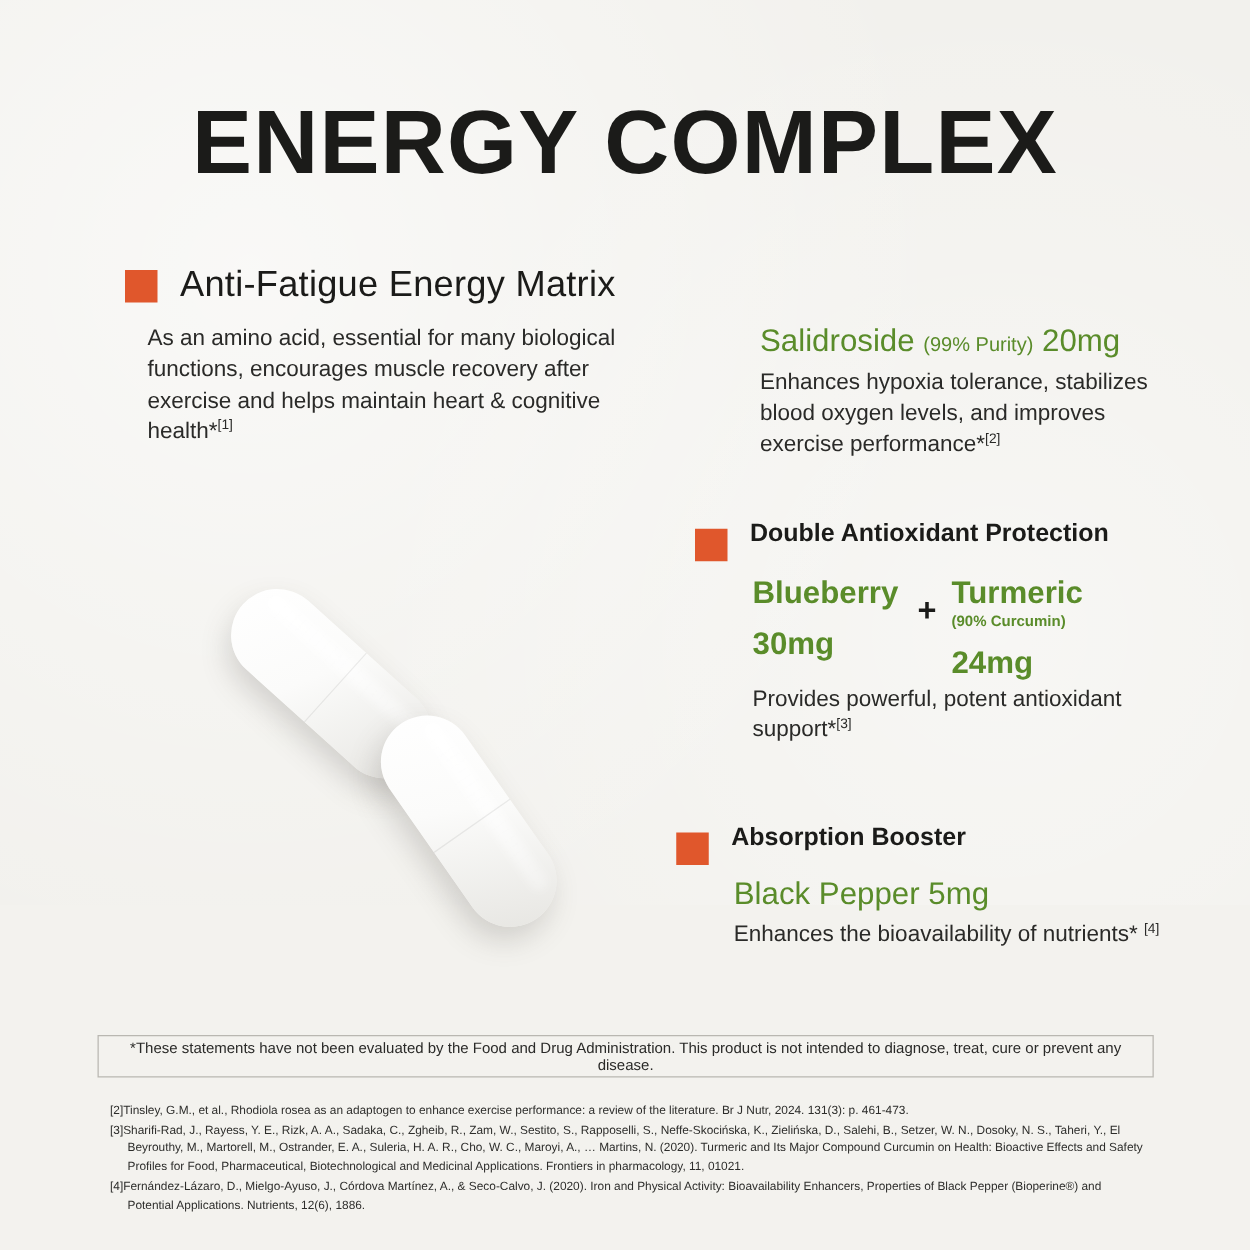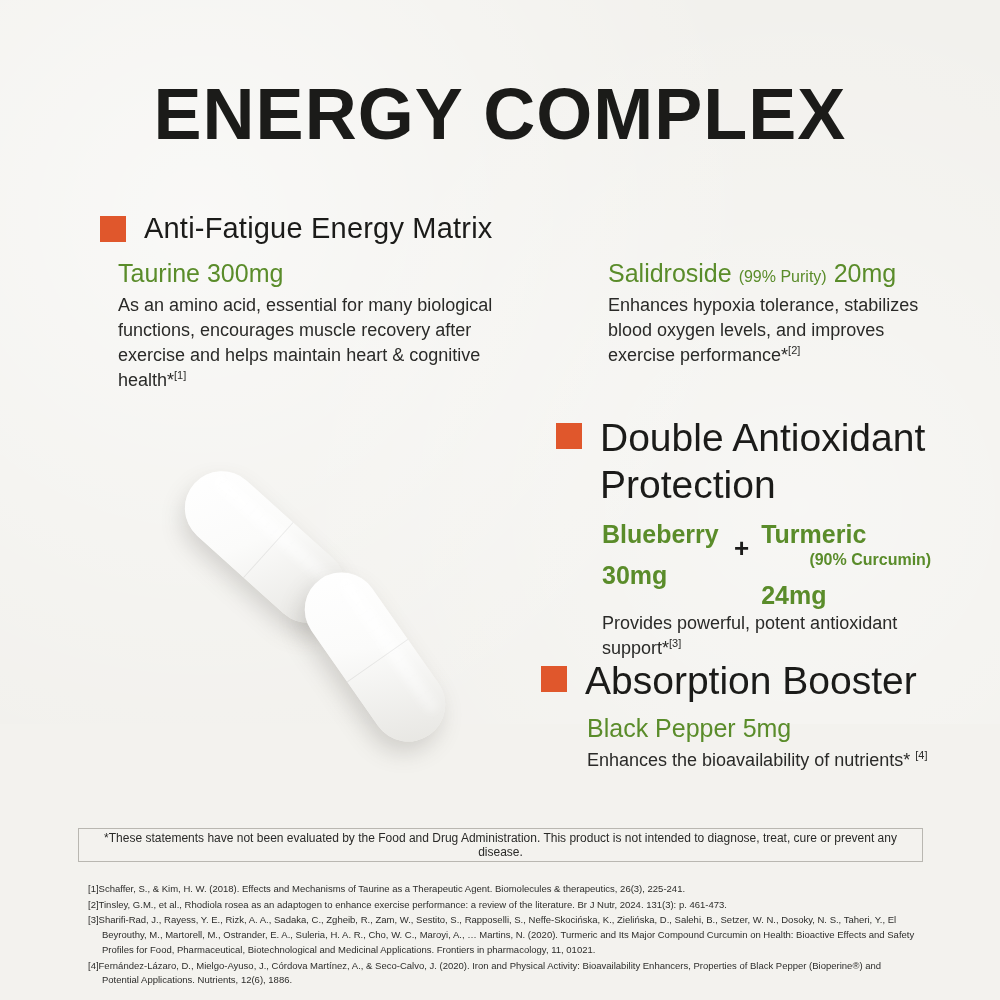--- a/index.html
+++ b/index.html
@@ -72,33 +72,33 @@
   .right-col {
     position: absolute;
     top: 258px; left: 608px; width: 345px;
   }
 
   .sec-head {
     display: flex; align-items: flex-start; gap: 18px;
   }
   .sec-head .sq { margin-top: 8px; flex: 0 0 auto; }
   .sec-head .htxt {
-    font-size: 39px; font-weight: 400; color: #1b1b19;
+    font-size: 20px; font-weight: 700; color: #1b1b19;
     line-height: 1.2;
   }
 
   .sec2 { position: absolute; top: 415px; left: 556px; width: 400px; }
   .sec2 .body { margin-left: 46px; }
   .dual {
     display: flex; align-items: flex-start;
     margin-top: 10px;
     font-weight: bold;
   }
   .dual .col { color: #5a8c2a; font-size: 25px; line-height: 1.25; }
-  .dual .col .sub { font-size: 16px; display: block; text-align: right; }
+  .dual .col .sub { font-size: 12px; display: block; }
   .dual .plus {
     color: #1b1b19; font-size: 26px;
     margin: 14px 12px 0 12px;
   }
   .colA { width: 120px; }
   .colB { width: 170px; }
   .amtline { margin-top: 10px; }
 
   .sec3 { position: absolute; top: 658px; left: 541px; width: 410px; }
   .sec3 .body { margin-left: 46px; }
@@ -158,21 +158,20 @@
 <div class="page">
 
   <div class="title">ENERGY COMPLEX</div>
 
   <div class="sec1-head">
     <span class="sq"></span>
     <span class="htxt">Anti-Fatigue Energy Matrix</span>
   </div>
 
   <div class="left-col">
-    <div class="ing-name">Taurine 300mg</div>
     <div class="ing-desc">
       <span>As an amino acid, essential for many biological functions, encourages muscle recovery after exercise and helps maintain heart &amp; cognitive health*</span><sup>[1]</sup>
     </div>
   </div>
 
   <div class="right-col">
     <div class="ing-name">
       <span>Salidroside</span>
       <span class="small">(99% Purity)</span>
       <span>20mg</span>
@@ -226,19 +225,18 @@
     </div>
     <div class="cap cap2">
       <div class="hl"></div>
       <div class="seam"></div>
     </div>
   </div>
 
   <div class="disclaimer">*These statements have not been evaluated by the Food and Drug Administration. This product is not intended to diagnose, treat, cure or prevent any disease.</div>
 
   <div class="refs">
-    <p class="ind">[1]Schaffer, S., &amp; Kim, H. W. (2018). Effects and Mechanisms of Taurine as a Therapeutic Agent. Biomolecules &amp; therapeutics, 26(3), 225-241.</p>
     <p class="ind">[2]Tinsley, G.M., et al., Rhodiola rosea as an adaptogen to enhance exercise performance: a review of the literature. Br J Nutr, 2024. 131(3): p. 461-473.</p>
     <p class="ind">[3]Sharifi-Rad, J., Rayess, Y. E., Rizk, A. A., Sadaka, C., Zgheib, R., Zam, W., Sestito, S., Rapposelli, S., Neffe-Skocińska, K., Zielińska, D., Salehi, B., Setzer, W. N., Dosoky, N. S., Taheri, Y., El Beyrouthy, M., Martorell, M., Ostrander, E. A., Suleria, H. A. R., Cho, W. C., Maroyi, A., … Martins, N. (2020). Turmeric and Its Major Compound Curcumin on Health: Bioactive Effects and Safety Profiles for Food, Pharmaceutical, Biotechnological and Medicinal Applications. Frontiers in pharmacology, 11, 01021.</p>
     <p class="ind">[4]Fernández-Lázaro, D., Mielgo-Ayuso, J., Córdova Martínez, A., &amp; Seco-Calvo, J. (2020). Iron and Physical Activity: Bioavailability Enhancers, Properties of Black Pepper (Bioperine®) and Potential Applications. Nutrients, 12(6), 1886.</p>
   </div>
 
 </div>
 
 </body></html>

